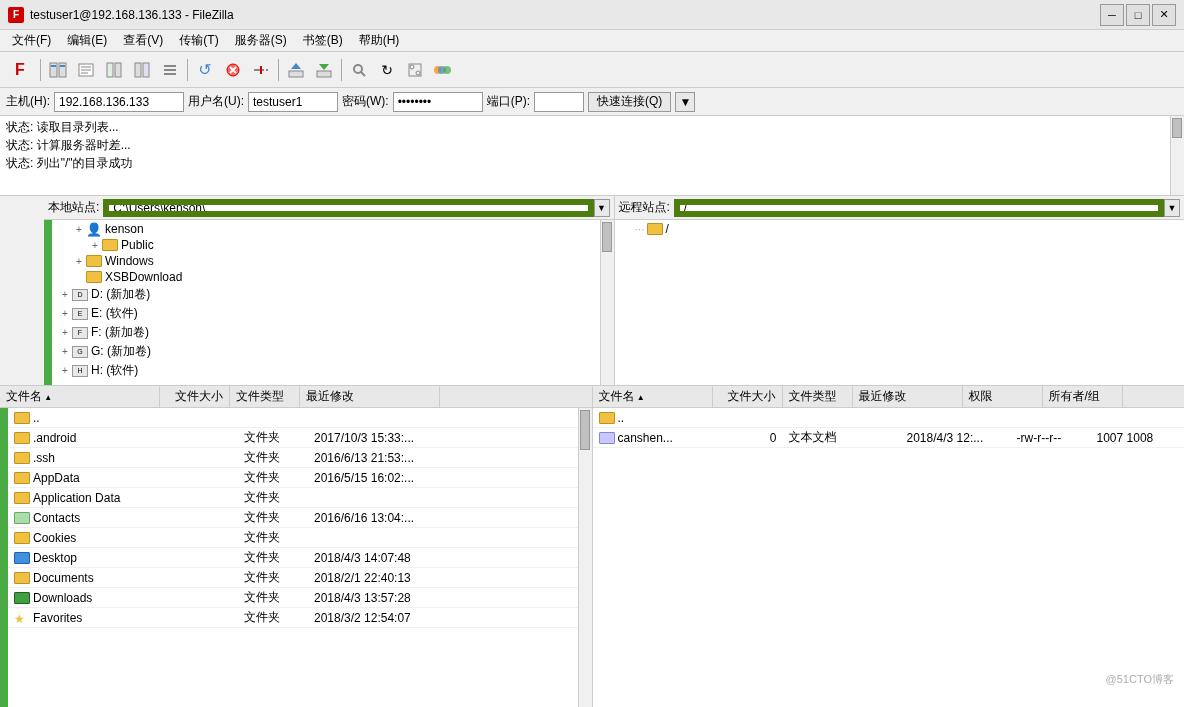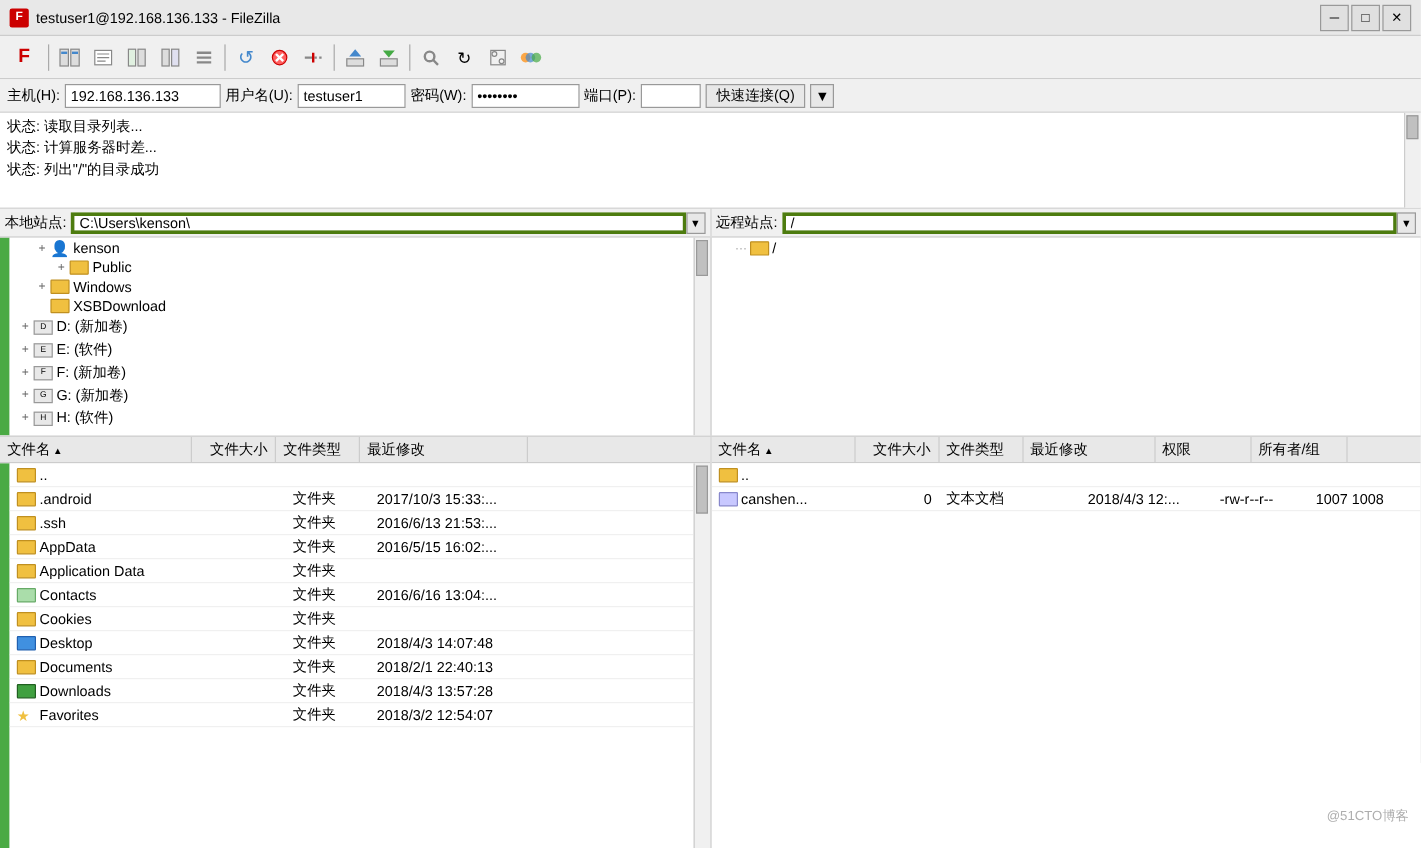--- a/index.html
+++ b/index.html
@@ -83,21 +83,21 @@
       height: 24px;
       display: flex;
       align-items: center;
       border-bottom: 1px solid #ccc;
       padding: 0 4px;
     }
     .panel-header-label { font-size: 12px; margin-right: 4px; }
     .panel-path-input {
       flex: 1;
       height: 18px;
-      border: 3px solid #4d7c0f;
+      border: 6px solid #4d7c0f;
       font-size: 12px;
       padding: 0 4px;
       background: white;
     }
     .panel-dropdown { width: 16px; height: 18px; background: #e8e8e8; border: 1px solid #999; cursor: pointer; display: flex; align-items: center; justify-content: center; font-size: 9px; }
     .tree-item {
       display: flex;
       align-items: center;
       padding: 1px 0;
       cursor: pointer;
@@ -157,20 +157,29 @@
         </div>
       <span>testuser1@192.168.136.133 - FileZilla</span>
     </div>
     <div class="title-bar-controls">
       <button class="title-btn">─</button>
       <button class="title-btn">□</button>
       <button class="title-btn close">✕</button>
     </div>
   </div>
 
+  <div class="menu-bar">
+    <div class="menu-item">文件(F)</div>
+    <div class="menu-item">编辑(E)</div>
+    <div class="menu-item">查看(V)</div>
+    <div class="menu-item">传输(T)</div>
+    <div class="menu-item">服务器(S)</div>
+    <div class="menu-item">书签(B)</div>
+    <div class="menu-item">帮助(H)</div>
+  </div>
 
   <div class="toolbar">
     <button class="tb-btn" style="width:32px;height:28px;font-weight:bold;color:#cc0000;font-size:16px;">F</button>
     <div class="tb-separator"></div>
     <button class="tb-btn" title="站点管理器">
       <svg width="18" height="16" viewBox="0 0 18 16">
           <rect x="1" y="1" width="7" height="14" fill="#ddd" stroke="#888" stroke-width="1"></rect>
           <rect x="10" y="1" width="7" height="14" fill="#ddd" stroke="#888" stroke-width="1"></rect>
           <rect x="2" y="3" width="5" height="2" fill="#4488cc"></rect>
           <rect x="11" y="3" width="5" height="2" fill="#4488cc"></rect>
@@ -275,21 +284,21 @@
       <div class="status-line">状态:  计算服务器时差...</div>
       <div class="status-line">状态:  列出"/"的目录成功</div>
     </div>
     <div style="width:14px;background:#f0f0f0;border-left:1px solid #ccc;">
       <div style="margin-top:2px;margin-left:1px;width:10px;height:20px;background:#c0c0c0;border:1px solid #999;"></div>
     </div>
   </div>
 
   <div style="display:flex;height:190px;border-bottom:1px solid #ccc;">
 
-    <div style="flex:1;display:flex;flex-direction:column;border-right:1px solid #ccc;overflow:hidden;">
+    <div style="flex:1;display:flex;flex-direction:column;border-right:1px solid #ccc;overflow:hidden;margin-left:44px;">
       <div class="panel-header">
         <span class="panel-header-label">本地站点:</span>
         <input class="panel-path-input" type="text" value="C:\Users\kenson\" style="">
         <div class="panel-dropdown">▼</div>
       </div>
       <div style="flex:1;display:flex;overflow:hidden;">
         <div style="width:8px;background:#4aaa44;flex-shrink:0;"></div>
         <div style="flex:1;overflow:auto;background:white;padding:1px 0;">
 
           <div class="tree-item" style="padding-left:20px;">

